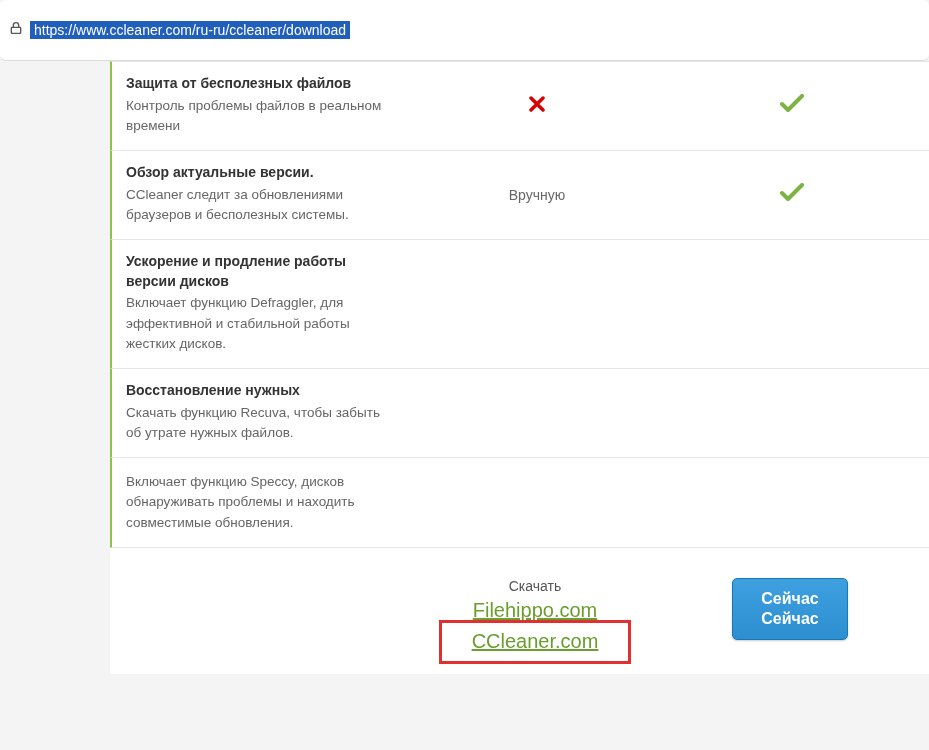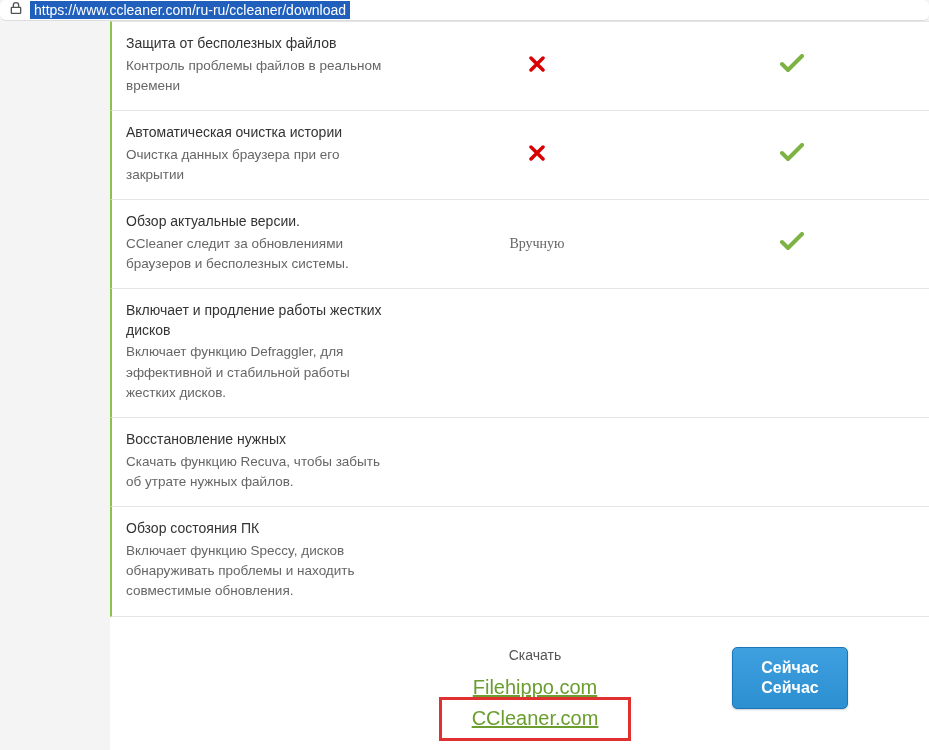--- a/index.html
+++ b/index.html
@@ -1,34 +1,34 @@
 <!DOCTYPE html>
 <html><head>
 <meta charset="utf-8">
 <style>
 * { box-sizing: border-box; margin: 0; padding: 0; }
 body { font-family: "Segoe UI", Arial, sans-serif; background: #f4f4f4; width: 929px; }
-.urlbar { background: #fff; border-bottom: 1px solid #ddd; padding: 0 8px; display: flex; align-items: center; gap: 6px; border-radius: 6px; }
+.urlbar { background: #fff; border-bottom: 1px solid #ddd; padding: 20px 8px; display: flex; align-items: center; gap: 6px; border-radius: 6px; }
 .lock-icon { width: 16px; height: 16px; color: #555; }
 .url-text { background: #205fbc; color: #fff; padding: 1px 4px; font-size: 14px; font-family: Arial; }
 .page { background: #f4f4f4; padding: 0; }
 .content-wrap { width: 820px; margin-left: 110px; background: #fff; }
 .row { display: flex; border-bottom: 1px solid #e5e5e5; }
 .row-border { border-left: 2px solid #8bc34a; }
 .feature-col { width: 300px; padding: 12px 14px 14px 14px; }
-.feature-title { font-size: 14px; color: #333; font-weight: 400; line-height: 1.4; }
+.feature-title { font-size: 14px; color: #333; font-weight: 700; line-height: 1.4; }
 .feature-desc { font-size: 13.5px; color: #666; line-height: 1.5; margin-top: 2px; }
 .mark-col { width: 250px; display: flex; align-items: center; justify-content: center; }
 .mark-col-right { width: 260px; display: flex; align-items: center; justify-content: center; }
-.manual-text { color: #666; font-size: 14px; font-family: Liberation Serif, serif; }
+.manual-text { color: #666; font-size: 14px; }
 .footer-row { display: flex; padding: 30px 0 10px 0; }
 .footer-col1 { width: 300px; }
 .footer-col2 { width: 250px; text-align: center; }
 .footer-col3 { width: 260px; text-align: center; }
-.dl-label { font-size: 14px; color: #555; margin-bottom: 10px; }
+.dl-label { font-size: 14px; color: #555; margin-bottom: 2px; }
 .dl-link { color: #6a9e2f; font-size: 20px; text-decoration: underline; display: block; line-height: 1.4; }
 .highlight-box { border: 3px solid #e03030; padding: 4px 30px 6px 30px; display: inline-block; margin-top: -4px; }
 .buy-btn { background: linear-gradient(#3fa0e0, #2c8fd0); color: #fff; border: 1px solid #1976b8; border-radius: 5px; padding: 10px 28px; font-size: 16px; font-weight: 600; cursor: pointer; line-height: 1.25; box-shadow: 0 1px 2px rgba(0,0,0,0.2); }
 svg.check-svg { width: 24px; height: 20px; }
 svg.x-svg { width: 16px; height: 16px; }
 </style>
 </head>
 <body>
 
 <div class="urlbar">
@@ -59,67 +59,50 @@
               </svg></span>
           </div>
           <div class="mark-col-right">
             <span><svg class="check-svg" viewBox="0 0 24 20">
                 <path d="M2 10 L8 16 L22 2" stroke="#7cb342" stroke-width="4" fill="none" stroke-linecap="round" stroke-linejoin="round"></path>
               </svg></span>
           </div>
         </div>
         <div class="row row-border">
           <div class="feature-col">
-            <div class="feature-title">Автоматическая очистка истории</div>
-            <div class="feature-desc">Очистка данных браузера при его закрытии</div>
-          </div>
-          <div class="mark-col">
-            <span><svg class="x-svg" viewBox="0 0 16 16">
-                <path d="M2 2 L14 14 M14 2 L2 14" stroke="#d80000" stroke-width="3.5" stroke-linecap="round"></path>
-              </svg></span>
-          </div>
-          <div class="mark-col-right">
-            <span><svg class="check-svg" viewBox="0 0 24 20">
-                <path d="M2 10 L8 16 L22 2" stroke="#7cb342" stroke-width="4" fill="none" stroke-linecap="round" stroke-linejoin="round"></path>
-              </svg></span>
-          </div>
-        </div>
-        <div class="row row-border">
-          <div class="feature-col">
             <div class="feature-title">Обзор актуальные версии.</div>
             <div class="feature-desc">CCleaner следит за обновлениями браузеров и бесполезных системы.</div>
           </div>
           <div class="mark-col">
             <span class="manual-text">Вручную</span>
           </div>
           <div class="mark-col-right">
             <span><svg class="check-svg" viewBox="0 0 24 20">
                 <path d="M2 10 L8 16 L22 2" stroke="#7cb342" stroke-width="4" fill="none" stroke-linecap="round" stroke-linejoin="round"></path>
               </svg></span>
           </div>
         </div>
         <div class="row row-border">
           <div class="feature-col">
-            <div class="feature-title">Включает и продление работы жестких дисков</div>
+            <div class="feature-title">Ускорение и продление работы версии дисков</div>
             <div class="feature-desc">Включает функцию Defraggler, для эффективной и стабильной работы жестких дисков.</div>
           </div>
           <div class="mark-col"></div>
           <div class="mark-col-right"></div>
         </div>
         <div class="row row-border">
           <div class="feature-col">
             <div class="feature-title">Восстановление нужных</div>
             <div class="feature-desc">Скачать функцию Recuva, чтобы забыть об утрате нужных файлов.</div>
           </div>
           <div class="mark-col"></div>
           <div class="mark-col-right"></div>
         </div>
         <div class="row row-border">
           <div class="feature-col">
-            <div class="feature-title">Обзор состояния ПК</div>
             <div class="feature-desc">Включает функцию Speccy, дисков обнаруживать проблемы и находить совместимые обновления.</div>
           </div>
           <div class="mark-col"></div>
           <div class="mark-col-right"></div>
         </div>
       </div>
     <div class="footer-row">
       <div class="footer-col1"></div>
       <div class="footer-col2">
         <div class="dl-label">Скачать</div>

